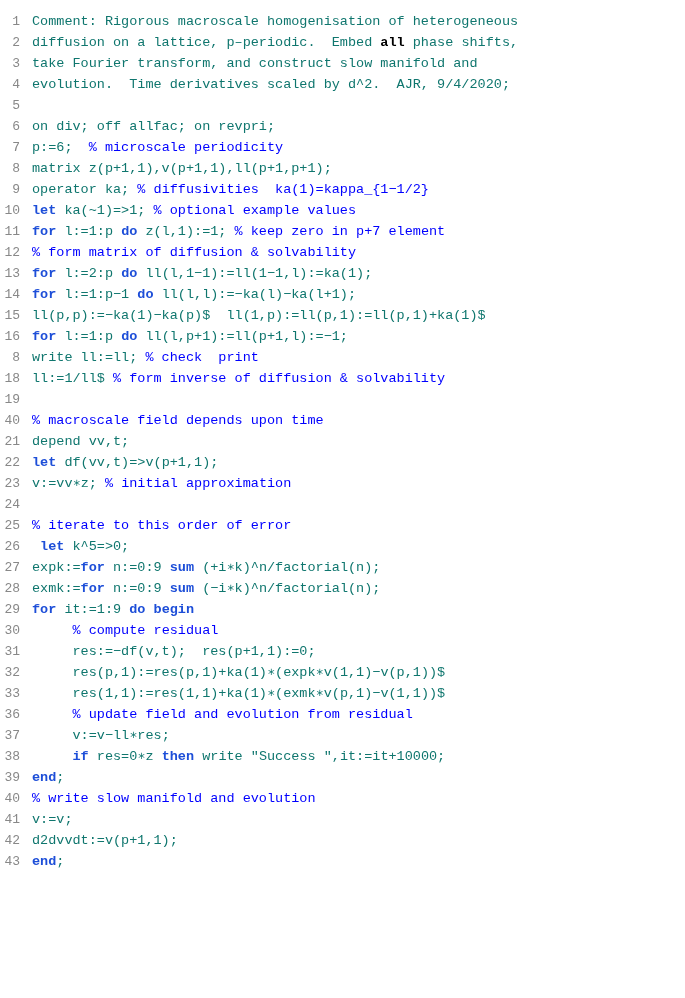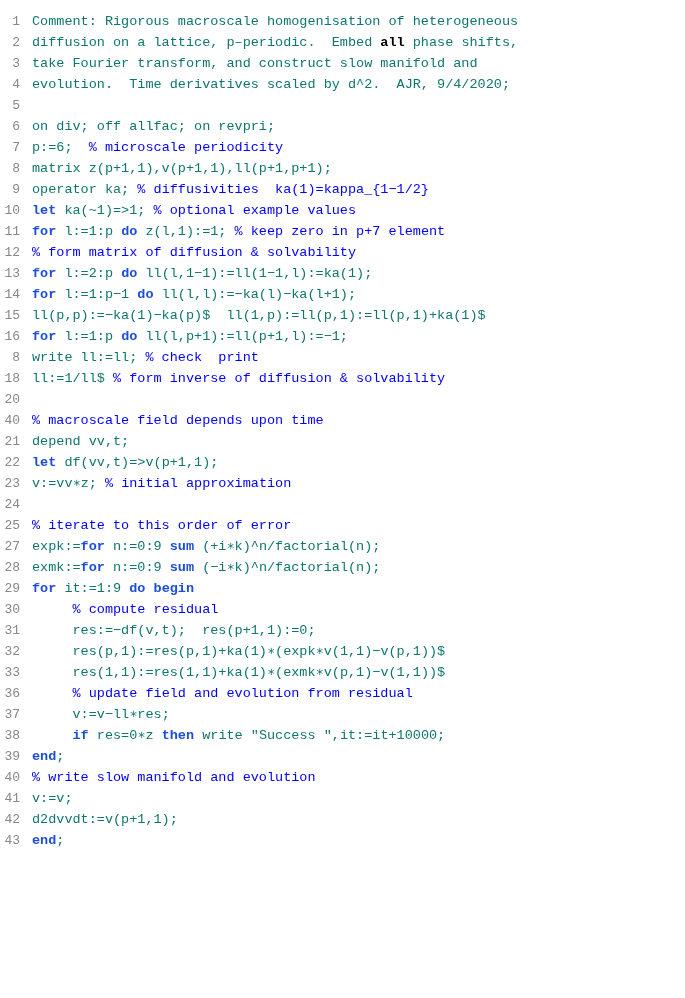--- a/index.html
+++ b/index.html
@@ -110,21 +110,21 @@
     </div>
     <div class="line">
       <span class="line-num">8</span>
       <span class="line-content"><span class="normal">write ll:=ll; </span><span class="comment">% check  print</span></span>
     </div>
     <div class="line">
       <span class="line-num">18</span>
       <span class="line-content"><span class="normal">ll:=1/ll$ </span><span class="comment">% form inverse of diffusion &amp; solvability</span></span>
     </div>
     <div class="line">
-      <span class="line-num">20</span>
+      <span class="line-num">19</span>
       <span class="line-content"><span class="normal"></span></span>
     </div>
     <div class="line">
       <span class="line-num">40</span>
       <span class="line-content"><span class="comment">% macroscale field depends upon time</span></span>
     </div>
     <div class="line">
       <span class="line-num">21</span>
       <span class="line-content"><span class="normal">depend vv,t;</span></span>
     </div>
@@ -136,20 +136,24 @@
       <span class="line-num">23</span>
       <span class="line-content"><span class="normal">v:=vv∗z; </span><span class="comment">% initial approximation</span></span>
     </div>
     <div class="line">
       <span class="line-num">24</span>
       <span class="line-content"><span class="normal"></span></span>
     </div>
     <div class="line">
       <span class="line-num">25</span>
       <span class="line-content"><span class="comment">% iterate to this order of error</span></span>
+    </div>
+    <div class="line">
+      <span class="line-num">26</span>
+      <span class="line-content"><span class="kw"> let</span><span class="normal"> k^5=&gt;0;</span></span>
     </div>
     <div class="line">
       <span class="line-num">27</span>
       <span class="line-content"><span class="normal">expk:=</span><span class="kw">for</span><span class="normal"> n:=0:9 </span><span class="kw">sum</span><span class="normal"> (+i∗k)^n/factorial(n);</span></span>
     </div>
     <div class="line">
       <span class="line-num">28</span>
       <span class="line-content"><span class="normal">exmk:=</span><span class="kw">for</span><span class="normal"> n:=0:9 </span><span class="kw">sum</span><span class="normal"> (−i∗k)^n/factorial(n);</span></span>
     </div>
     <div class="line">

